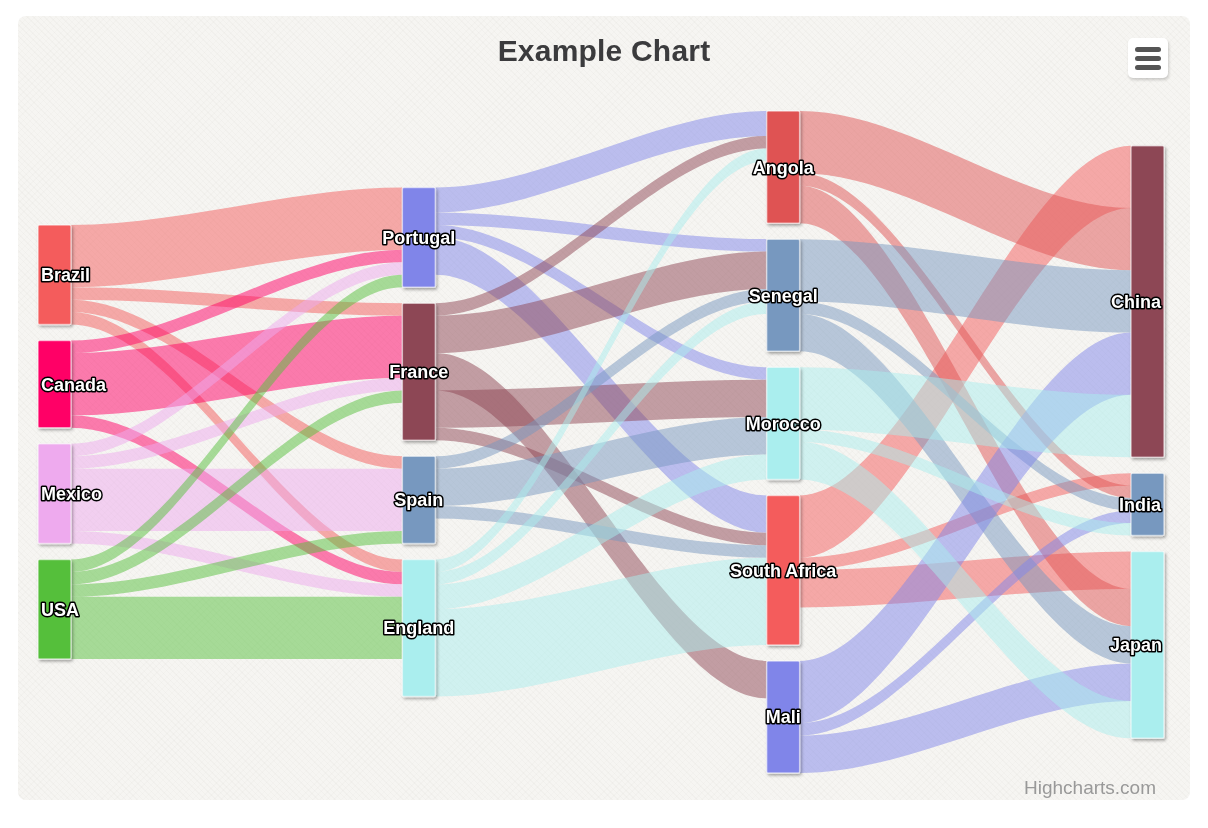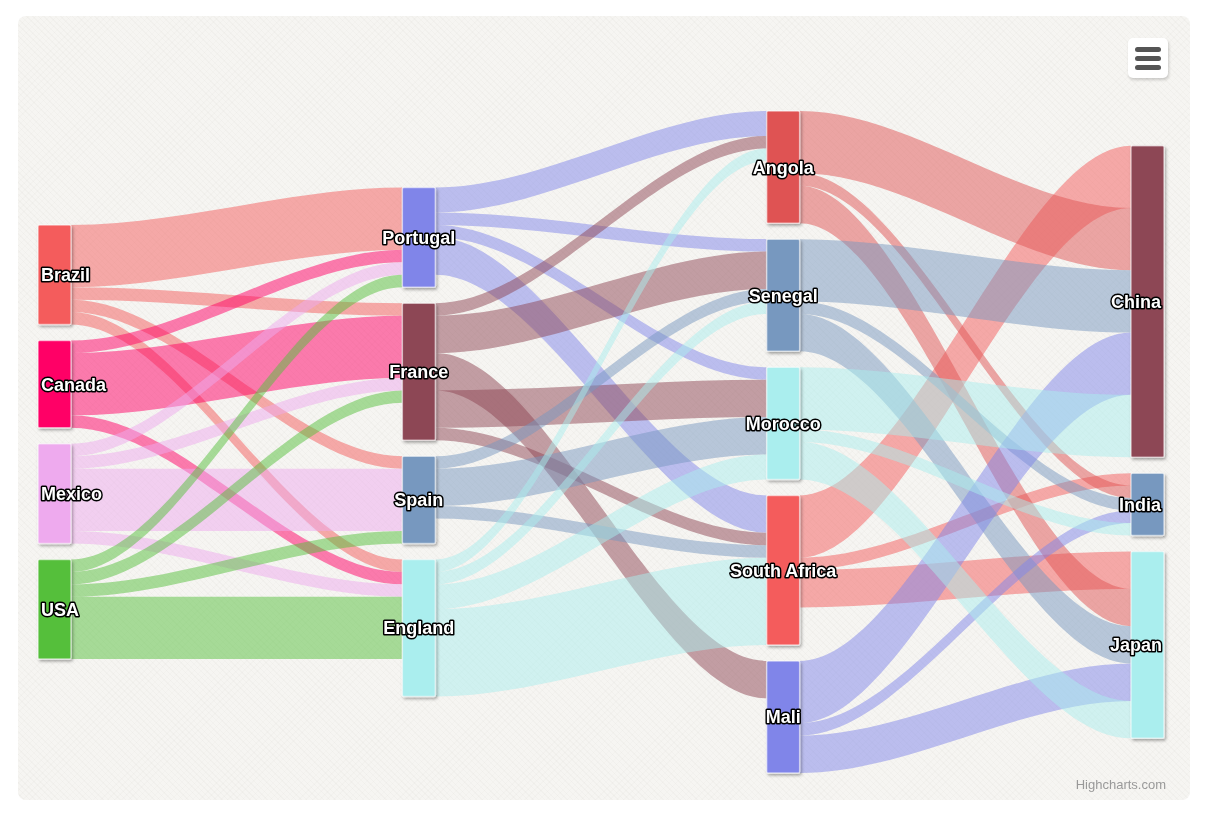--- a/index.html
+++ b/index.html
@@ -21,21 +21,21 @@
   }
   #sankey-svg{position:absolute;left:0;top:0;}
   #menu-button{
     position:absolute;left:1128px;top:38px;width:40px;height:40px;
     background:#ffffff;border-radius:5px;cursor:pointer;
     box-shadow:1px 2px 3px rgba(0,0,0,0.18);
     display:flex;flex-direction:column;justify-content:center;align-items:center;gap:4px;
   }
   #menu-button .bar{width:26px;height:5px;border-radius:2.5px;}
   #credits{
-    position:absolute;right:42px;top:777px;font-size:13px;cursor:pointer;
+    position:absolute;right:52px;top:777px;font-size:19px;cursor:pointer;
     text-decoration:none;
   }
   .node-rect{cursor:pointer;}
   .link-path{cursor:pointer;}
   .node-label{
     font-family:"Liberation Sans","DejaVu Sans",sans-serif;
     font-size:18px;font-weight:bold;
     paint-order:stroke fill;stroke-linejoin:round;stroke-linecap:round;
     pointer-events:none;
   }
@@ -131,20 +131,21 @@
         <text class="node-label" text-anchor="middle" x="783.1666666666666" y="301.6875" fill="#ffffff" stroke="#000000" stroke-width="3">Senegal</text>
         <text class="node-label" text-anchor="middle" x="783.1666666666666" y="429.8125" fill="#ffffff" stroke="#000000" stroke-width="3">Morocco</text>
         <text class="node-label" text-anchor="middle" x="783.1666666666666" y="576.625" fill="#ffffff" stroke="#000000" stroke-width="3">South Africa</text>
         <text class="node-label" text-anchor="middle" x="783.1666666666666" y="723.4375" fill="#ffffff" stroke="#000000" stroke-width="3">Mali</text>
         <text class="node-label" text-anchor="middle" x="1136.017578125" y="307.9166666666667" fill="#ffffff" stroke="#000000" stroke-width="3">China</text>
         <text class="node-label" text-anchor="middle" x="1140.015625" y="510.7916666666667" fill="#ffffff" stroke="#000000" stroke-width="3">India</text>
         <text class="node-label" text-anchor="middle" x="1135.984375" y="651.375" fill="#ffffff" stroke="#000000" stroke-width="3">Japan</text>
       </g>
   </svg>
 
+  <div id="chart-title" style="color: rgb(59, 59, 61);">Example Chart</div>
 
   <div id="menu-button">
     <span style="display:contents">
       <span class="bar" style="background: rgb(85, 85, 85);"></span>
       <span class="bar" style="background: rgb(85, 85, 85);"></span>
       <span class="bar" style="background: rgb(85, 85, 85);"></span>
     </span>
   </div>
 
   <a id="credits" style="color: rgb(153, 153, 153);">Highcharts.com</a>

